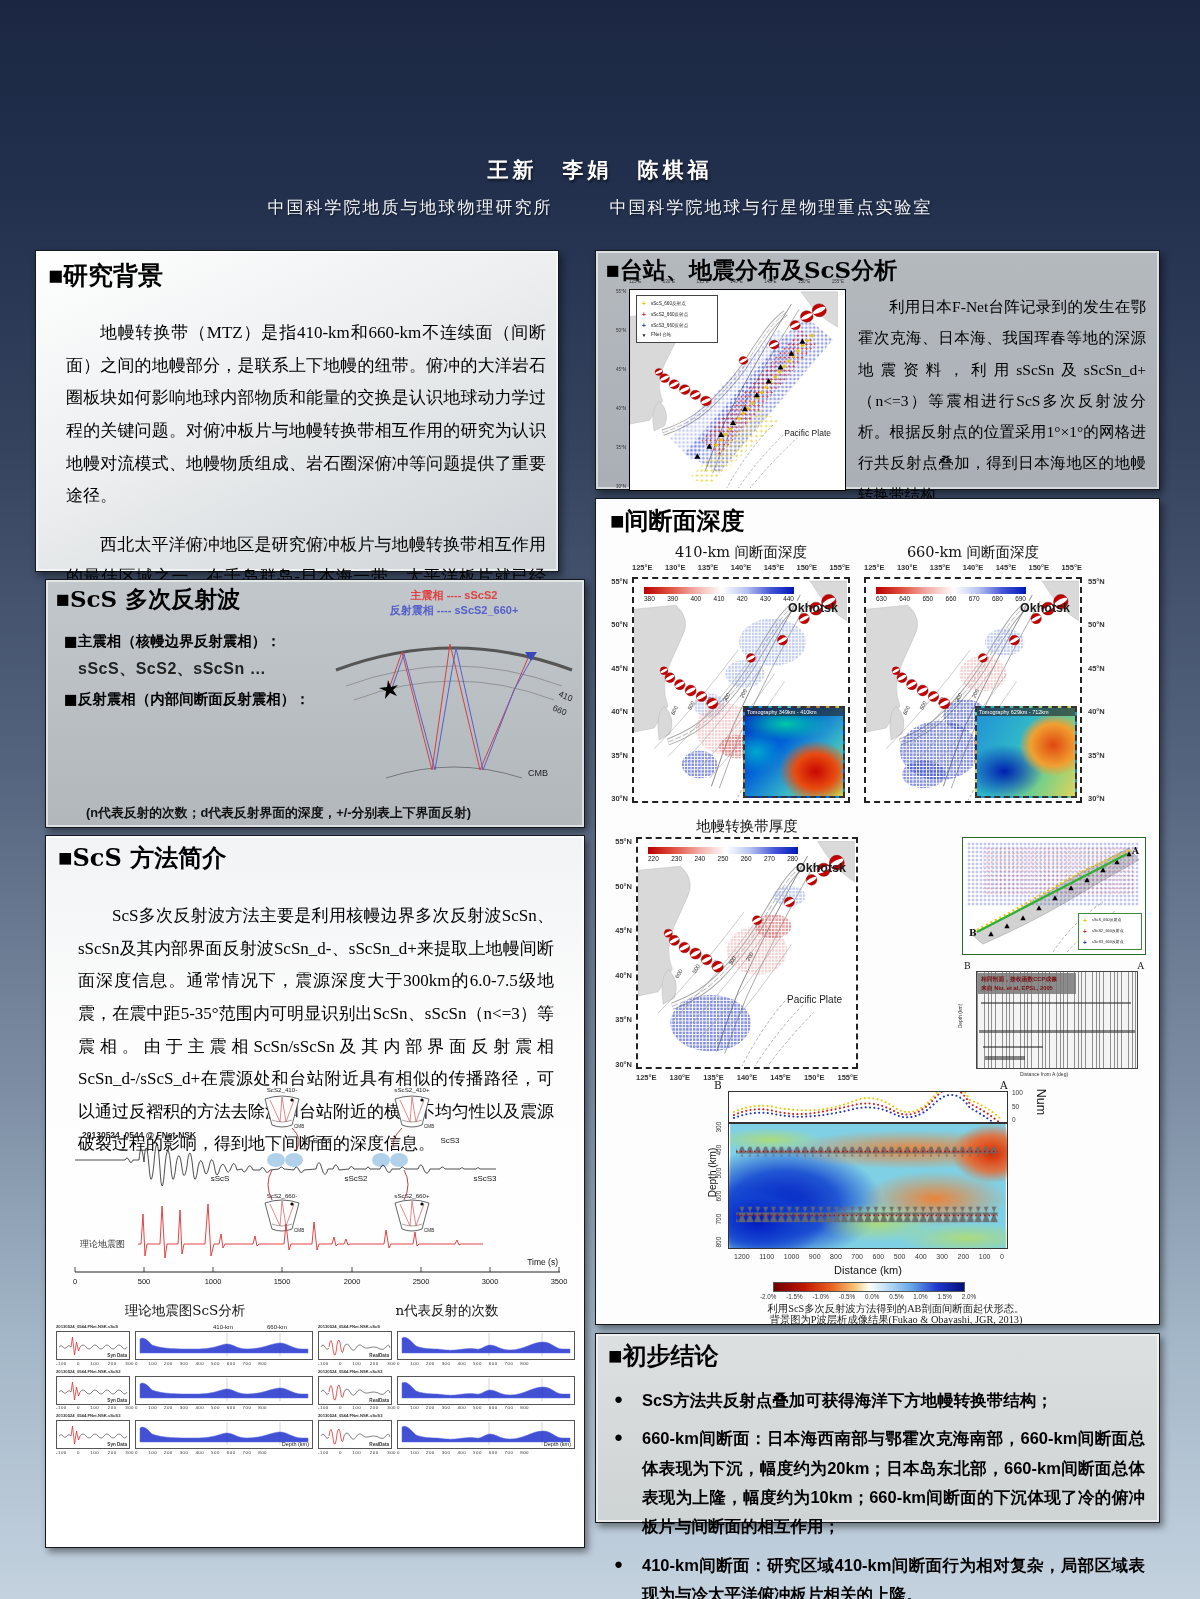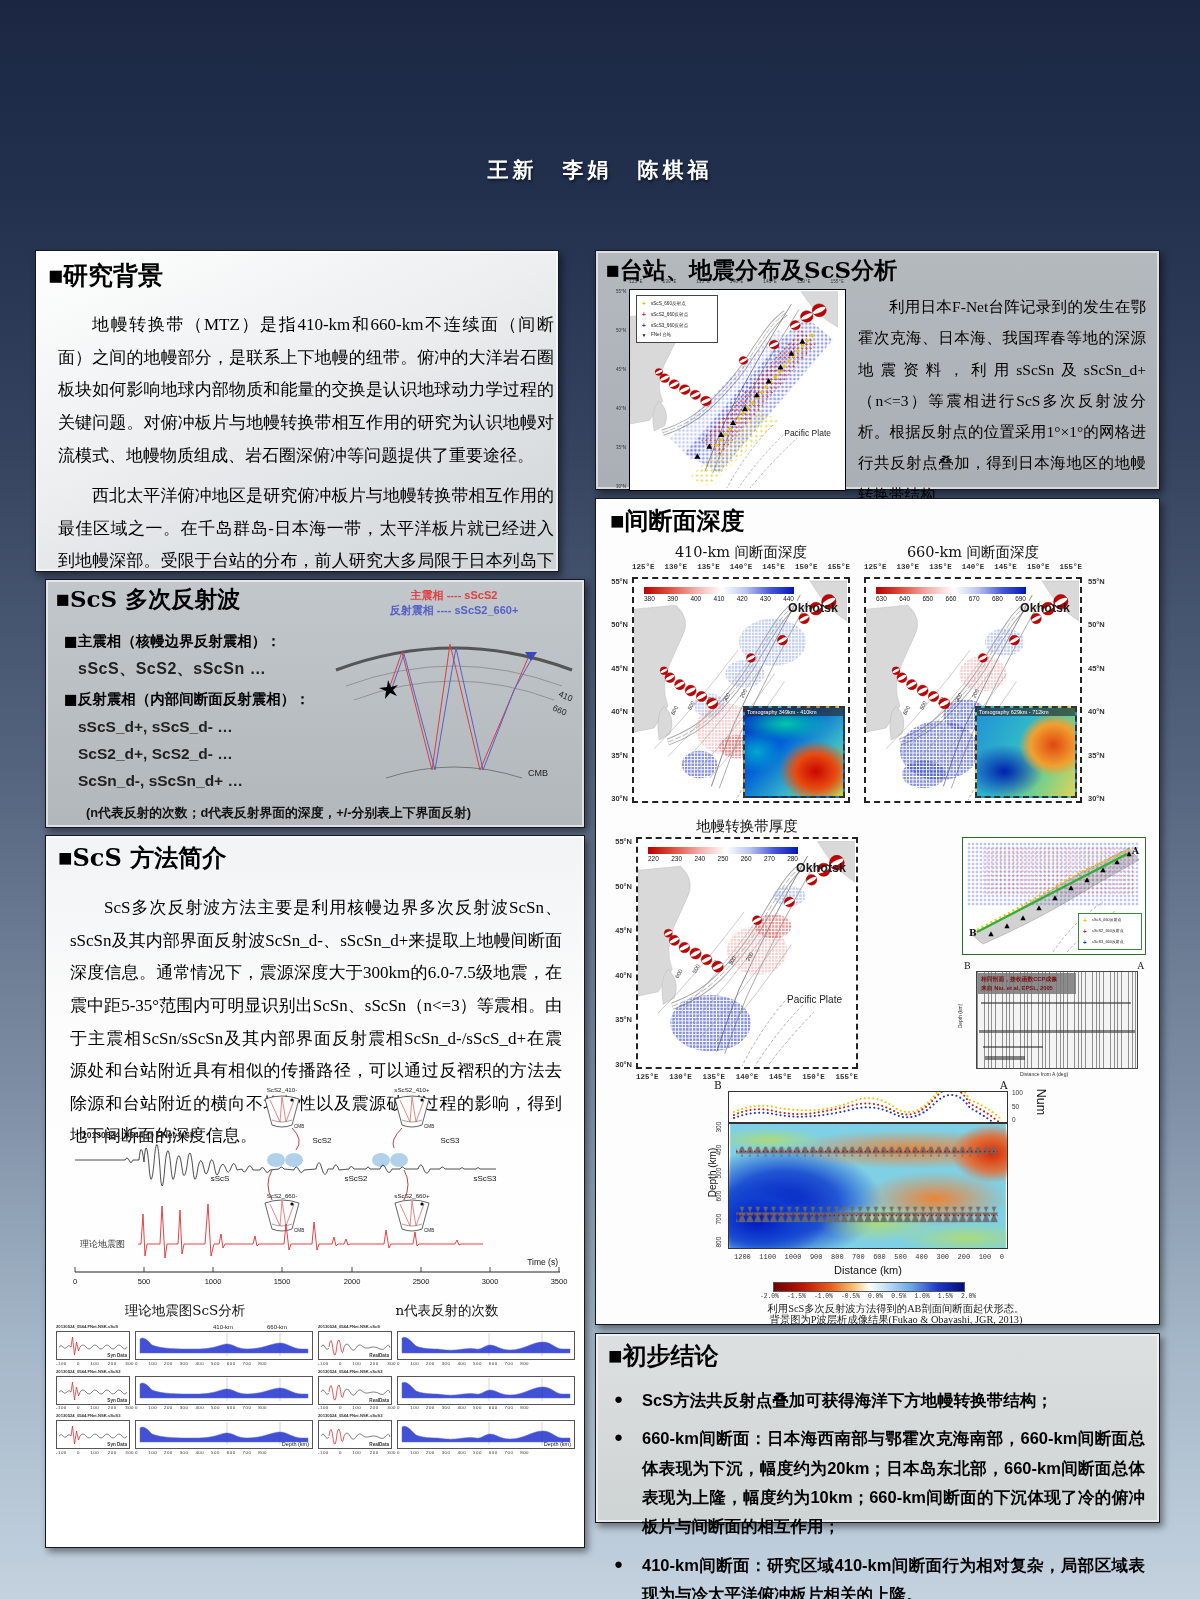--- a/index.html
+++ b/index.html
@@ -15,34 +15,34 @@
   .panel{position:absolute;border:1px solid #15181c;box-shadow:inset 0 0 0 2px rgba(255,255,255,.55),3px 4px 7px rgba(0,0,0,.45);box-sizing:border-box;}
   .panel-h{position:absolute;color:#000;font-family:"DejaVu Serif",serif;font-weight:bold;}
   .panel-h .mk{font-family:"Liberation Sans",sans-serif;}
   #p-bg{left:35px;top:250px;width:524px;height:322px;background:linear-gradient(155deg,#ffffff 0%,#eceeef 45%,#cdd2d6 100%);}
   #p-waves{left:45px;top:579px;width:540px;height:249px;background:linear-gradient(180deg,#c2c7cb,#b2b7bc);padding-left:8px;}
   #p-method{left:45px;top:835px;width:540px;height:713px;background:linear-gradient(180deg,#f2f3f5,#fdfdfd 30%,#ffffff);}
   #p-sta{left:595px;top:250px;width:565px;height:240px;background:linear-gradient(180deg,#b4b9be,#a9afb5);}
   #p-res{left:595px;top:498px;width:565px;height:827px;background:#fdfdfd;}
   #p-con{left:595px;top:1333px;width:565px;height:190px;background:linear-gradient(180deg,#dde0e0,#ced3d4);}
   .body-txt{position:absolute;color:#000;font-family:"Liberation Serif",serif;font-size:17px;line-height:1.92;text-align:justify;}
-  .body-txt p{margin:8px;text-indent:2em;}
+  .body-txt p{margin:16px;text-indent:2em;}
   
   .wv-list{position:absolute;left:18px;top:42px;width:262px;color:#000;}
   .wv-head{font-family:"DejaVu Serif",serif;font-weight:bold;font-size:14.5px;margin-top:10px;}
   .wv-items{font-size:16px;font-weight:bold;color:#222;margin:8px 0 4px 14px;letter-spacing:.5px;}
   .wv-item{font-size:15.5px;font-weight:bold;color:#222;margin:9px 0 0 14px;}
   .wv-note{position:absolute;left:14px;bottom:5px;width:515px;font-size:12.8px;font-weight:bold;color:#111;margin-left:26px;}
   .wv-diagram{position:absolute;left:282px;top:8px;width:252px;}
   .wv-leg1{font-size:11px;font-weight:bold;color:#e04040;text-align:center;}
   .wv-leg2{font-size:11px;font-weight:bold;color:#5560c8;text-align:center;}
   
   .sta-text{position:absolute;left:262px;top:40px;width:288px;font-family:"Liberation Serif",serif;font-size:15.5px;line-height:2.02;text-align:justify;color:#000;}
   .sta-text p{margin:0;text-indent:2em;}
-  .tick-row{display:flex;justify-content:space-between;color:#333;font-family:Liberation Mono, monospace;}
+  .tick-row{display:flex;justify-content:space-between;color:#333;}
   .tick-col{display:flex;flex-direction:column;justify-content:space-between;color:#333;}
   .sta-lon{position:absolute;left:33px;top:28px;width:215px;font-size:4.5px;}
   .sta-lat{position:absolute;left:12px;top:38px;height:200px;font-size:4.5px;text-align:right;width:18px;}
   .sta-map{position:absolute;left:33px;top:38px;width:215px;height:200px;background:#fff;border:1px solid #000;}
   .sta-leg{position:absolute;left:40px;top:44px;width:74px;background:rgba(255,255,255,.95);border:.5px solid #444;padding:2px 3px;}
   .leg-row{display:flex;align-items:center;gap:3px;font-size:4.6px;color:#222;line-height:1.7;}
   .leg-sym{width:8px;text-align:center;font-weight:bold;font-size:6.5px;}
   .c-y{color:#e6c800}.c-r{color:#d42020}.c-b{color:#2238c8}.c-k{color:#111;font-size:5px;}
   .pac-lbl{position:absolute;font-size:8.5px;color:#222;font-family:"Liberation Sans",sans-serif;}
   
@@ -185,41 +185,36 @@
       <use href="#bb" transform="translate(68,119) scale(1.05)"></use>
       <use href="#bb" transform="translate(79,126) scale(1.1)"></use>
       <use href="#bb" transform="translate(30,93) scale(.8)"></use>
     </g>
   </defs>
 </svg>
 
 <div class="poster">
 
   <div class="hd-authors">王新　李娟　陈棋福</div>
+  <div class="hd-affil">中国科学院地质与地球物理研究所　　　中国科学院地球与行星物理重点实验室</div>
 
   <div class="panel" id="p-bg">
     <div class="panel-h" style="left:12px;top:8px;font-size:25px;"><span class="mk">■</span><span>研究背景</span></div>
     <div class="body-txt" style="left:14px;top:50px;width:512px;">
       <p>地幔转换带（MTZ）是指410-km和660-km不连续面（间断面）之间的地幔部分，是联系上下地幔的纽带。俯冲的大洋岩石圈板块如何影响地球内部物质和能量的交换是认识地球动力学过程的关键问题。对俯冲板片与地幔转换带相互作用的研究为认识地幔对流模式、地幔物质组成、岩石圈深俯冲等问题提供了重要途径。</p>
       <p>西北太平洋俯冲地区是研究俯冲板片与地幔转换带相互作用的最佳区域之一。在千岛群岛-日本海一带，太平洋板片就已经进入到地幔深部。受限于台站的分布，前人研究大多局限于日本列岛下方，且多聚焦于660-km间断面。本文则采用ScS多次反射波方法，利用日本F-Net地震台站宽频带波形记录，研究了千岛群岛-日本海域下方地幔转换带结构。</p>
     </div>
   </div>
 
   <div class="panel" id="p-waves">
     <div class="panel-h" style="left:10px;top:4px;font-size:23px;"><span class="mk">■</span><span>ScS 多次反射波</span></div>
     <div class="wv-list">
       <div class="wv-head"><span class="mk">■</span><span>主震相（核幔边界反射震相）：</span></div>
       <div class="wv-items">sScS、ScS2、sScSn …</div>
       <div class="wv-head"><span class="mk">■</span><span>反射震相（内部间断面反射震相）：</span></div>
-      <div>
-
-      <div class="wv-item">sScS_d+, sScS_d- …</div>
-          <div class="wv-item">ScS2_d+, ScS2_d- …</div>
-          <div class="wv-item">ScSn_d-, sScSn_d+ …</div>
-        </div>
     </div>
     <div class="wv-note">(n代表反射的次数；d代表反射界面的深度，+/-分别表上下界面反射)</div>
     <div class="wv-diagram">
       <div class="wv-leg1">主震相 ---- sScS2</div>
       <div class="wv-leg2">反射震相 ---- sScS2_660+</div>
       <svg width="252" height="170" viewBox="0 0 252 170">
         <path d="M8,52 Q126,8 244,52" fill="none" stroke="#555" stroke-width="3"></path>
         <path d="M18,68 Q126,28 234,68" fill="none" stroke="#888" stroke-width=".8"></path>
         <path d="M26,82 Q126,44 226,82" fill="none" stroke="#888" stroke-width=".8"></path>
         <path d="M58,160 Q126,138 194,160" fill="none" stroke="#666" stroke-width=".8"></path>

